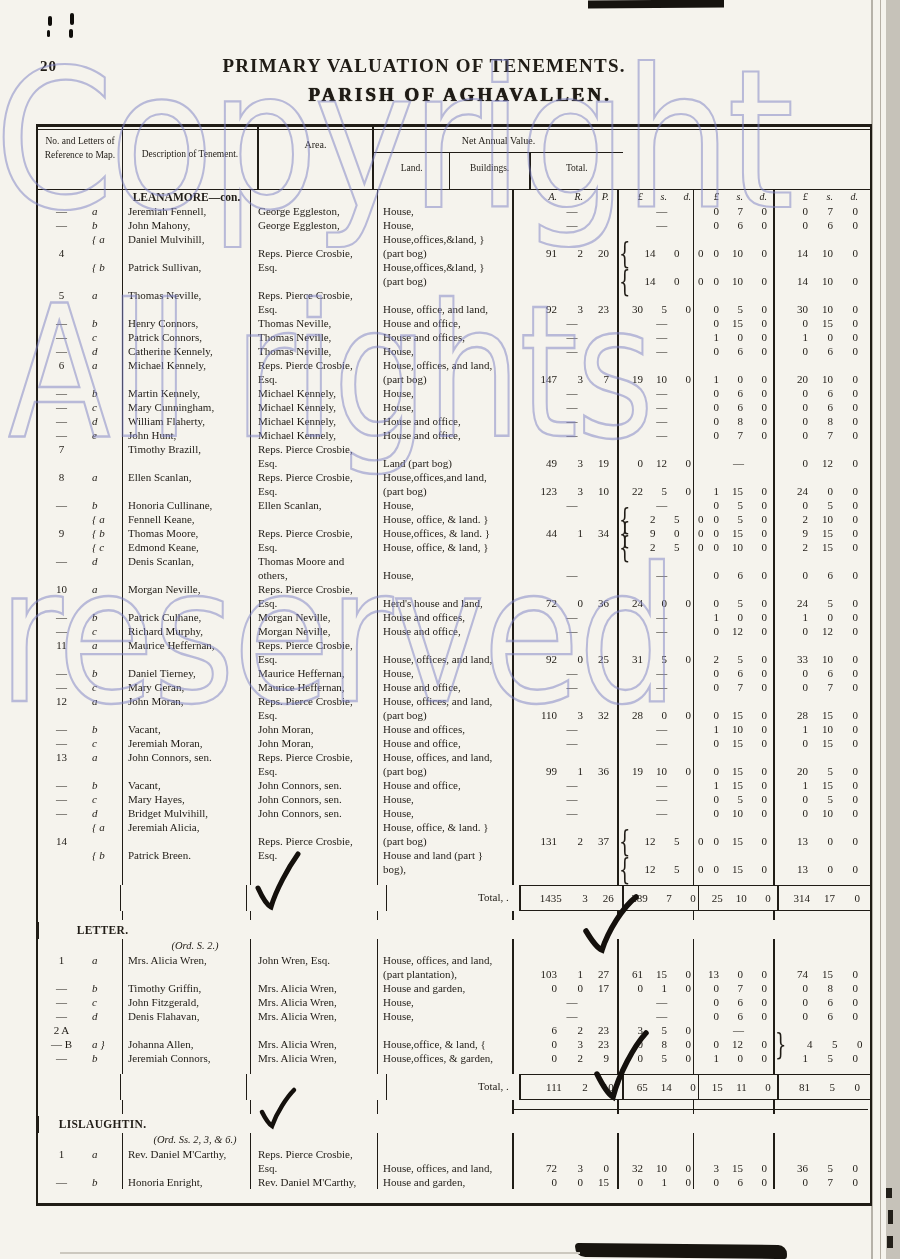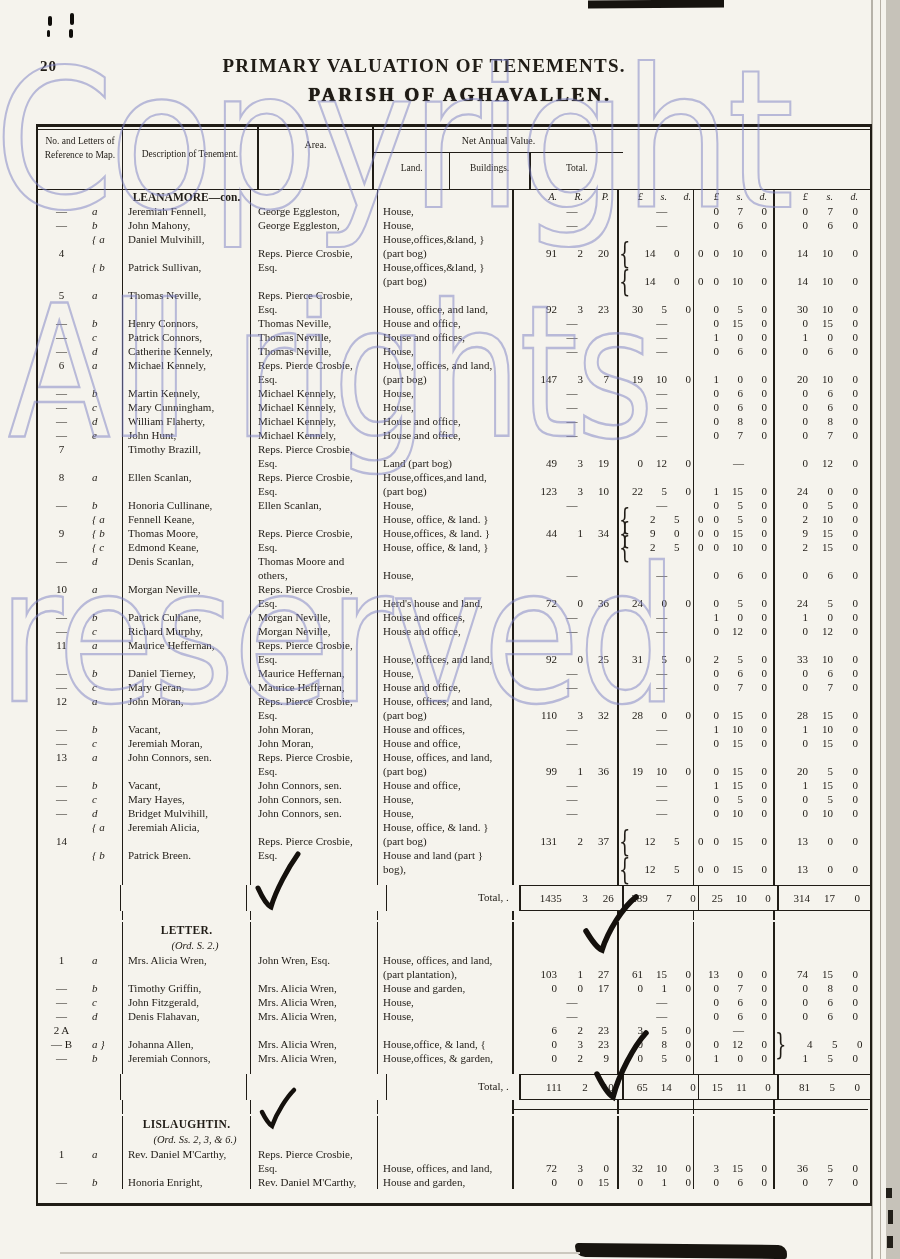--- a/index.html
+++ b/index.html
@@ -63,21 +63,21 @@
   .cla{width:76px;border-left:2.4px solid #201c16;text-align:right;padding-right:4px;}
   .cbu{width:80px;border-left:1.4px solid #201c16;text-align:right;padding-right:6px;}
   .cto{width:95px;border-left:2.4px solid #201c16;text-align:right;padding-right:10px;}
   .u{display:inline-block;width:24px;text-align:right;}
   .ca .u{width:26px;}
   .ca .u:first-child{width:34px;}
   .cto .u{width:25px;}
   .dsh{display:inline-block;width:78%;text-align:center;}
   .brc{display:inline-block;font-family:"DejaVu Serif",serif;font-size:18px;line-height:0;
        position:relative;top:2px;transform:scaleY(1.7);margin-right:1px;}
-  .bl.title{min-height:17px;line-height:17px;padding-top:2px;}
+  .bl.title{min-height:17px;line-height:17px;padding-top:2px;flex-direction:column;}
   .bl.title .co,.st{font-weight:bold;text-align:center;padding-left:0;font-size:11.5px;letter-spacing:.3px;}
   .bl.sub .co{font-style:italic;text-align:center;padding-left:17px;font-size:10.5px;}
   .bl.units .co{font-weight:bold;text-align:center;padding-left:0;font-size:11.5px;}
   .bl.units .ca,.bl.units .cla,.bl.units .cbu,.bl.units .cto{font-style:italic;font-size:10px;}
   .bl.gap{min-height:9px;}
   .bl.rule{min-height:5px;}
   .bl.rule .ca,.bl.rule .cla,.bl.rule .cbu,.bl.rule .cto{border-top:1.5px solid #201c16;}
   .bl.total{min-height:26px;}
   .bl.total .ca,.bl.total .cla,.bl.total .cbu,.bl.total .cto{
       border-top:1.4px solid #201c16;border-bottom:1.4px solid #201c16;padding-top:5px;}

